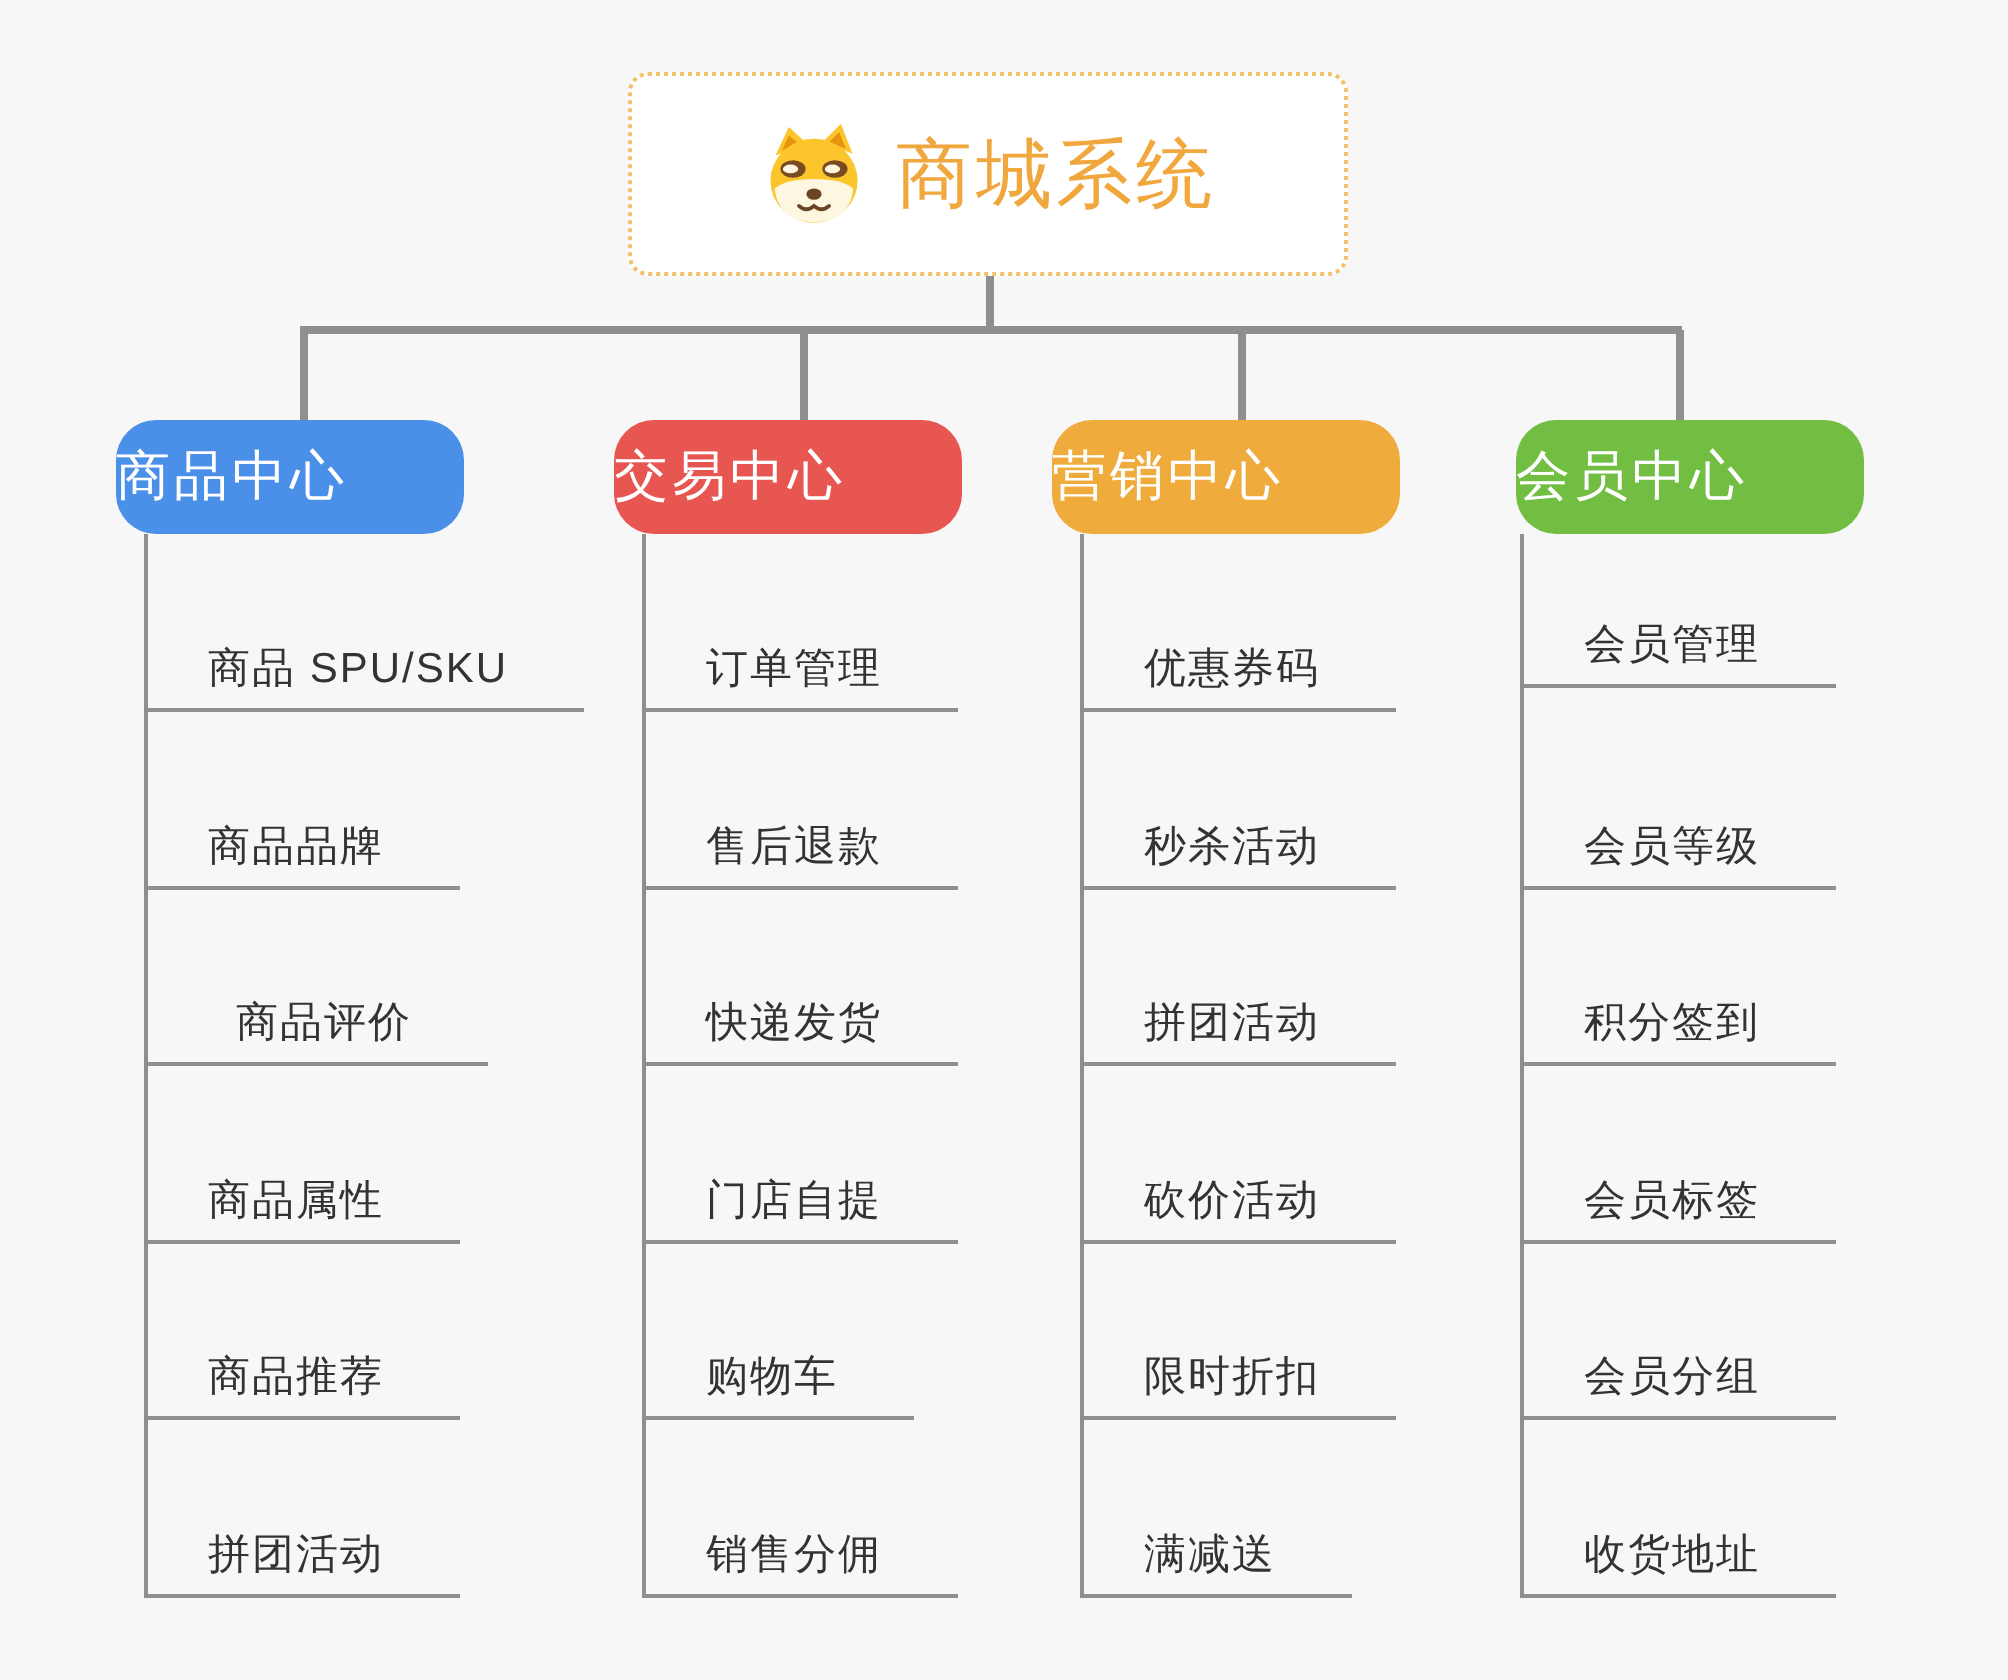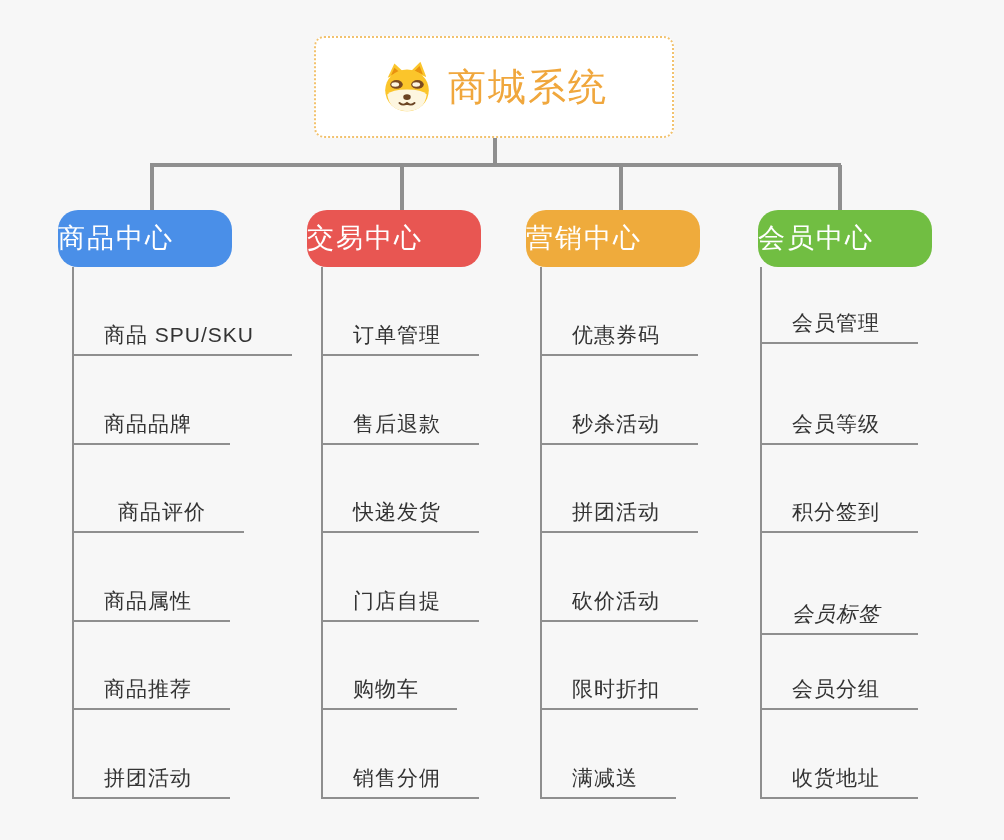--- a/index.html
+++ b/index.html
@@ -171,19 +171,19 @@
       </div>
   </div>
 
   <div class="branch" id="branch-3">
     <div class="branch-box" style="background: rgb(113, 190, 66);">会员中心</div>
     <div class="leaves">
       <div class="trunk" style="height: 532px; background: rgb(143, 143, 143);"></div>
     <div class="leaf" style="top: 41px; border-bottom-color: rgb(143, 143, 143);">会员管理</div>
         <div class="leaf" style="top: 141.6px; border-bottom-color: rgb(143, 143, 143);">会员等级</div>
         <div class="leaf" style="top: 230.2px; border-bottom-color: rgb(143, 143, 143);">积分签到</div>
-        <div class="leaf" style="top: 332px; border-bottom-color: rgb(143, 143, 143); font-style: italic;">会员标签</div>
+        <div class="leaf" style="top: 319px; border-bottom-color: rgb(143, 143, 143);">会员标签</div>
         <div class="leaf" style="top: 407.4px; border-bottom-color: rgb(143, 143, 143);">会员分组</div>
         <div class="leaf" style="top: 496px; border-bottom-color: rgb(143, 143, 143);">收货地址</div>
       </div>
   </div>
 
 </div>
 
 </body></html>

